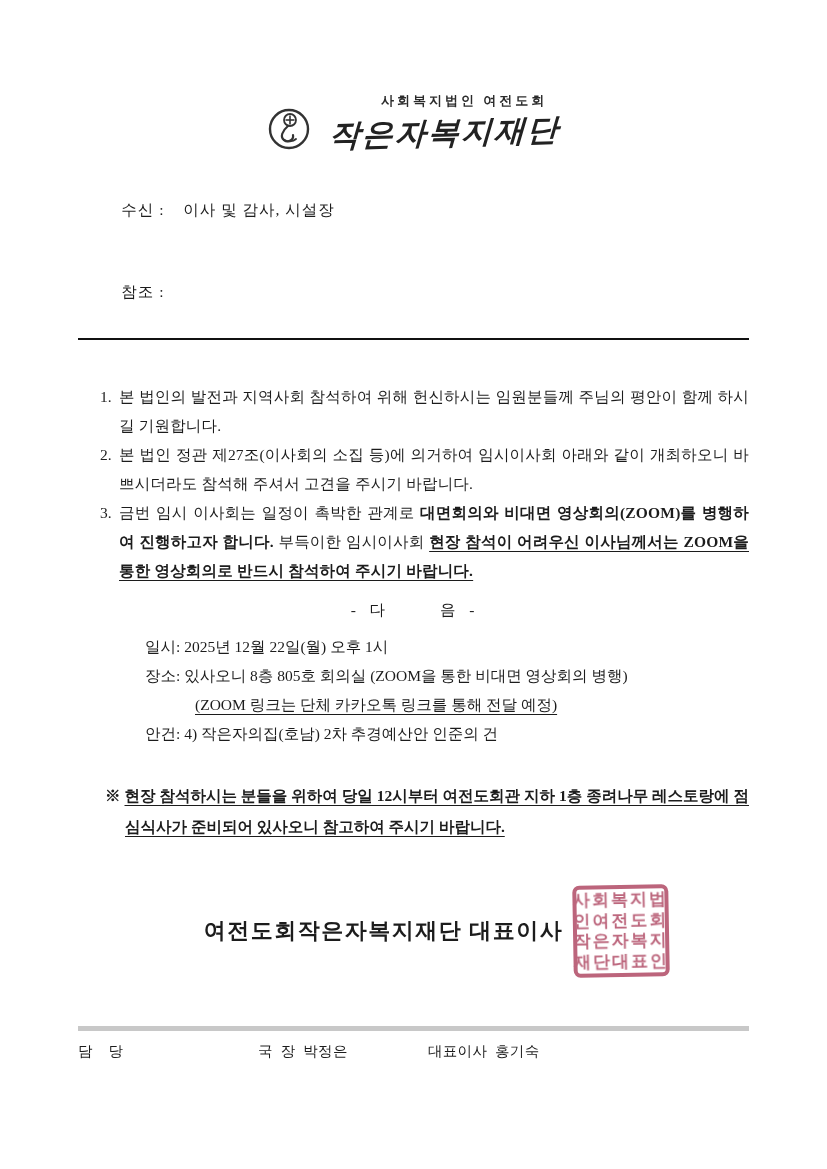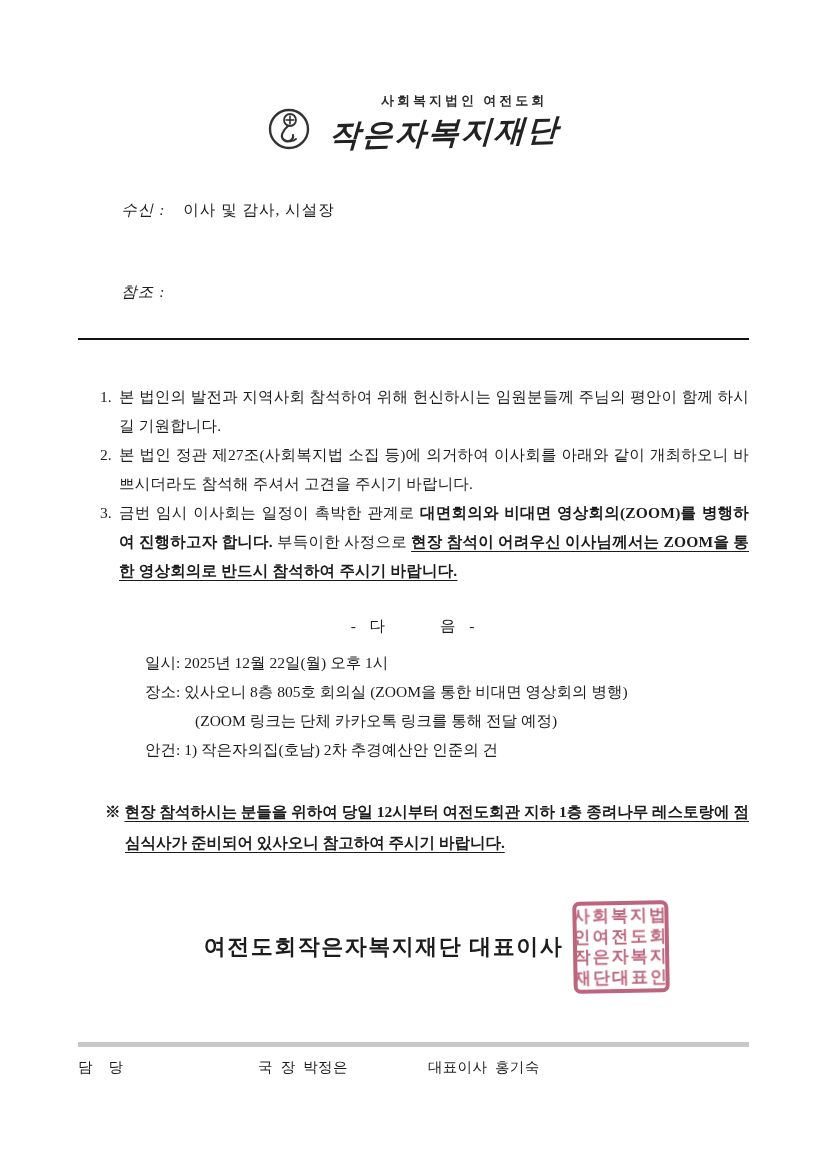--- a/index.html
+++ b/index.html
@@ -40,46 +40,46 @@
     letter-spacing: 2px;
     color: #222;
     transform: rotate(-1.5deg) skewX(-4deg);
     white-space: pre;
     margin-top: 2px;
   }
 
   
   .addr-block { margin-top: 14px; padding-left: 20px; }
   .addr-row { line-height: 27.5px; font-size: 15.5px; white-space: pre; }
-  .addr-label { display: inline-block; width: 62px; letter-spacing: 1px; font-style: italic; }
+  .addr-label { display: inline-block; width: 62px; letter-spacing: 1px; }
   .addr-value { letter-spacing: 1px; }
   .subject-value { font-weight: bold; font-size: 16.5px; letter-spacing: 0.5px; }
   .title-rule { border: 0; border-top: 2.5px solid #111111; margin: 5px 0 0 0; }
 
   
   .body-list { margin-top: 42px; padding-left: 22px; }
   .body-item { display: flex; font-size: 15.5px; line-height: 29px; }
   .body-item .num { flex: none; width: 19px; }
   .body-item .txt { flex: 1; text-align: justify; letter-spacing: 0.2px; }
   .seg-bold { font-weight: bold; }
   .seg-bold-underline { font-weight: bold; text-decoration: underline; text-underline-offset: 4px; }
 
   .daum-line {
-    margin-top: 26px;
+    margin-top: 10px;
     text-align: center;
     font-size: 15.5px;
     line-height: 29px;
     white-space: pre;
     letter-spacing: 2px;
   }
 
   .details-block { margin-top: 8px; }
   .detail-row { font-size: 15.5px; line-height: 29px; padding-left: 67px; white-space: pre-wrap; }
   .detail-row.zoom-link { padding-left: 117px; }
-  .u-line { text-underline-offset: 4px; text-align: right; }
+  .u-line { text-decoration: underline; text-underline-offset: 4px; text-align: right; }
 
   
   .note-block {
     margin-top: 32px;
     padding-left: 47px;
     text-indent: -20px;
     font-size: 15.5px;
     line-height: 31px;
     text-align: justify;
   }
@@ -165,35 +165,35 @@
   </div>
   <hr class="title-rule">
 
   <div class="body-list">
     <div class="body-item">
       <span class="num">1.</span>
       <span class="txt">본 법인의 발전과 지역사회 참석하여 위해 헌신하시는 임원분들께 주님의 평안이 함께 하시길 기원합니다.</span>
     </div>
     <div class="body-item">
       <span class="num">2.</span>
-      <span class="txt">본 법인 정관 제27조(사회복지법 소집 등)에 의거하여 이사회를 아래와 같이 개최하오니 바쁘시더라도 참석해 주셔서 고견을 주시기 바랍니다.</span>
+      <span class="txt">본 법인 정관 제27조(이사회의 소집 등)에 의거하여 임시이사회 아래와 같이 개최하오니 바쁘시더라도 참석해 주셔서 고견을 주시기 바랍니다.</span>
     </div>
     <div class="body-item">
       <span class="num">3.</span>
-      <span class="txt"><span>금번 임시 이사회는 일정이 촉박한 관계로 </span><span class="seg-bold">대면회의와 비대면 영상회의(ZOOM)를 병행하여 진행하고자 합니다.</span><span> 부득이한 사정으로 </span><span class="seg-bold-underline">현장 참석이 어려우신 이사님께서는 ZOOM을 통한 영상회의로 반드시 참석하여 주시기 바랍니다.</span></span>
+      <span class="txt"><span>금번 임시 이사회는 일정이 촉박한 관계로 </span><span class="seg-bold">대면회의와 비대면 영상회의(ZOOM)를 병행하여 진행하고자 합니다.</span><span> 부득이한 임시이사회 </span><span class="seg-bold-underline">현장 참석이 어려우신 이사님께서는 ZOOM을 통한 영상회의로 반드시 참석하여 주시기 바랍니다.</span></span>
     </div>
   </div>
 
   <div class="daum-line">-  다         음  -</div>
 
   <div class="details-block">
     <div class="detail-row">일시: 2025년 12월 22일(월) 오후 1시</div>
     <div class="detail-row">장소: 있사오니 8층 805호 회의실 (ZOOM을 통한 비대면 영상회의 병행)</div>
     <div class="detail-row zoom-link"><span class="u-line">(ZOOM 링크는 단체 카카오톡 링크를 통해 전달 예정)</span></div>
-    <div class="detail-row">안건: 1) 작은자의집(호남) 2차 추경예산안 인준의 건</div>
+    <div class="detail-row">안건: 4) 작은자의집(호남) 2차 추경예산안 인준의 건</div>
   </div>
 
   <div class="note-block">
     <span class="note-marker">※ </span><span class="note-text">현장 참석하시는 분들을 위하여 당일 12시부터 여전도회관 지하 1층 종려나무 레스토랑에 점심식사가 준비되어 있사오니 참고하여 주시기 바랍니다.</span>
   </div>
 
   <div class="sig-row">
     <span class="sig-title">여전도회작은자복지재단 대표이사</span>
     <div class="seal">
       <span class="seal-row">사회복지법</span>

